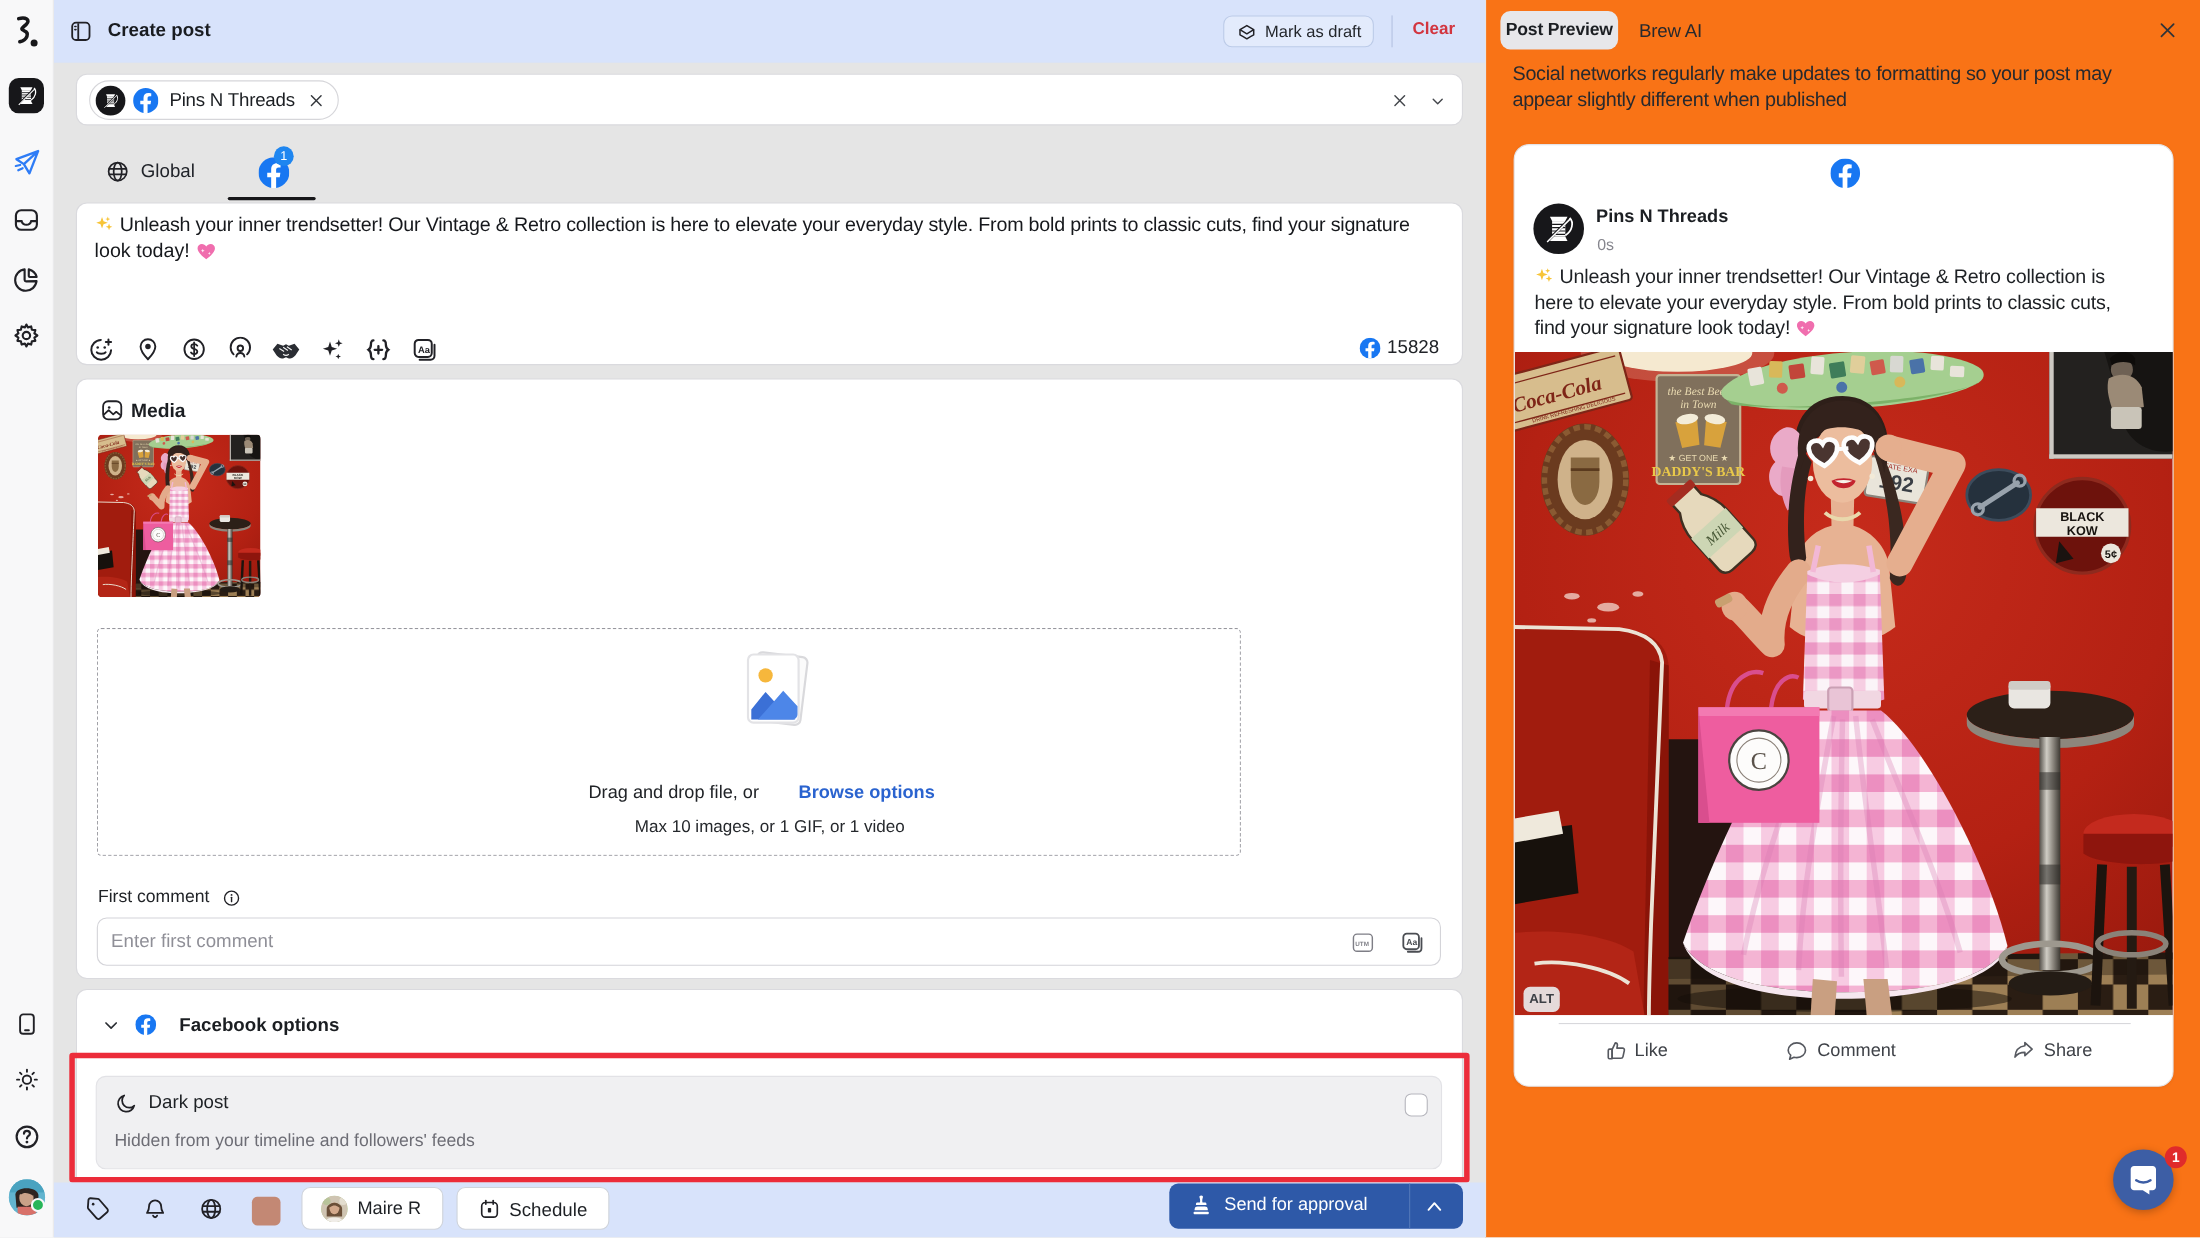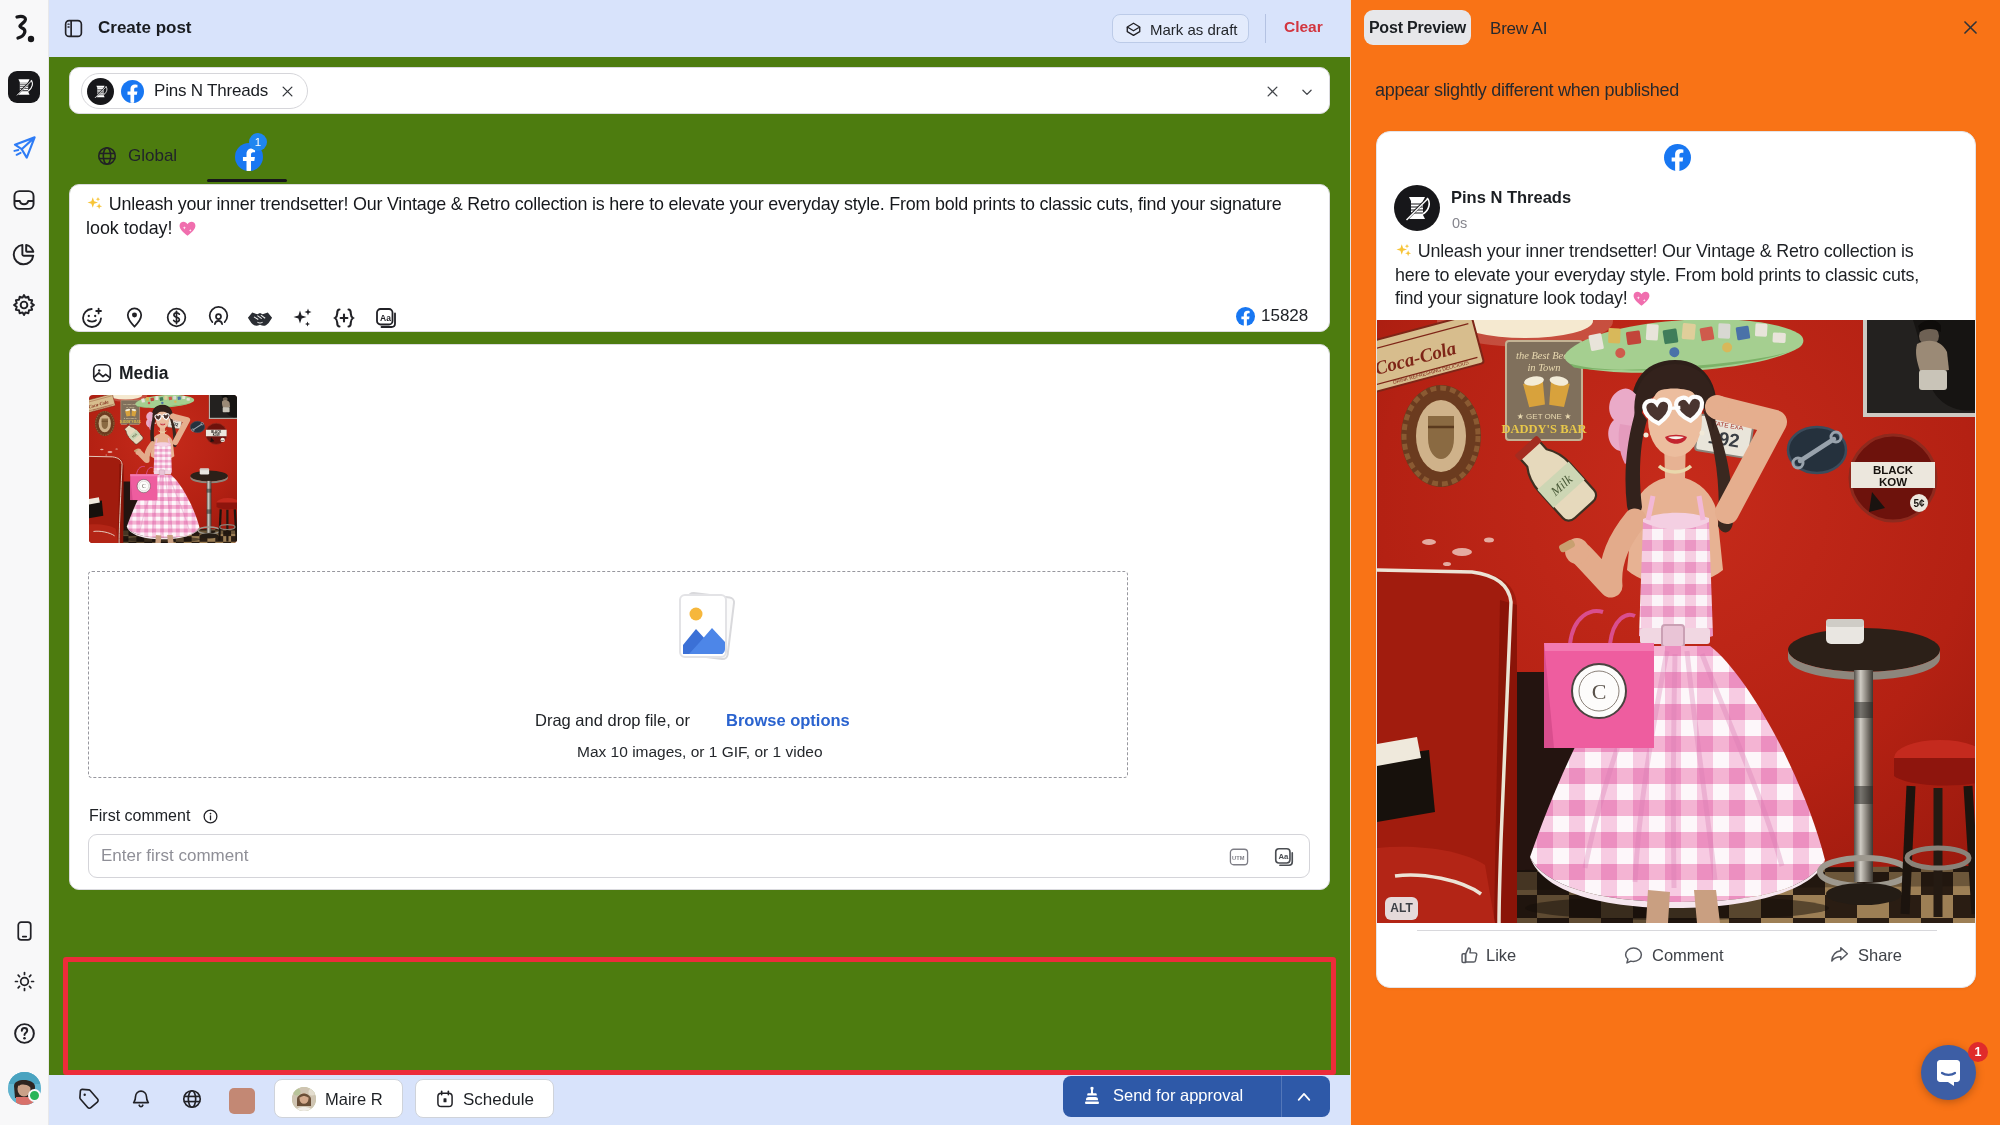--- a/index.html
+++ b/index.html
@@ -4,21 +4,21 @@
 <style>
 *{margin:0;padding:0;box-sizing:border-box;}
 html,body{width:2000px;height:1125px;overflow:hidden;}
 body{font-family:"Liberation Sans",sans-serif;color:#1c1c21;background:#fff;-webkit-font-smoothing:antialiased;}
 #app{position:relative;width:2000px;height:1125px;}
 .abs{position:absolute;}
 svg{display:block;}
 
 #sidebar{position:absolute;left:0;top:0;width:49px;height:1125px;background:#f8f8f9;border-right:1px solid #e8e8ea;}
 
-#main{position:absolute;left:49px;top:0;width:1301px;height:1125px;background:#4d7c0f;}
+#main{position:absolute;left:49px;top:0;width:1301px;height:1125px;background:#e5e5e5;}
 #header{position:absolute;left:0;top:0;width:1301px;height:57px;background:#d8e3fb;}
 #botbar{position:absolute;left:0;top:1075px;width:1301px;height:50px;background:#d8e3fb;padding-left:12px;}
 
 #rpanel{position:absolute;left:1350px;top:0;width:650px;height:1125px;background:#f97316;border-left:1px solid #e4e4e7;}
 .card{position:absolute;background:#fff;border:1px solid #dadade;border-radius:10px;}
 .ic{position:absolute;}
 .txt{position:absolute;white-space:nowrap;}
 </style>
 </head>
 <body>
@@ -424,20 +424,38 @@
           <text x="3.6" y="14.5" font-family="Liberation Sans" font-size="7" font-weight="bold" fill="#7e7e86">UTM</text>
         </svg>
         <svg class="ic" style="left:1184px;top:11px" width="22" height="22" viewBox="0 0 24 24">
           <rect x="3" y="3" width="15.5" height="15.5" rx="3.5" fill="none" stroke="#4b4e53" stroke-width="1.8"></rect>
           <path d="M21 7.5 L21 17.5 C21 19.5 19.5 21 17.5 21 L7.5 21" fill="none" stroke="#4b4e53" stroke-width="1.8" stroke-linecap="round"></path>
           <text x="6" y="14.5" font-family="Liberation Sans" font-size="8.5" font-weight="bold" fill="#4b4e53">Aa</text>
         </svg>
       </div>
     </div>
 
+    <div class="card" style="left:20px;top:899px;width:1261px;height:171px;border-radius:10px 10px 0 0;border-bottom:none">
+      <svg class="ic" style="left:23px;top:24px" width="16" height="16" viewBox="0 0 24 24">
+          <path d="M5 9 L12 16 L19 9" fill="none" stroke="#2a2d32" stroke-width="2.3" stroke-linecap="round" stroke-linejoin="round"></path>
+        </svg>
+      <svg class="ic" style="left:53px;top:22px" width="19" height="19" viewBox="0 0 36 36">
+          <circle cx="18" cy="18" r="18" fill="#1877f2"></circle>
+          <path d="M24.8 23.2 L25.6 18 L20.6 18 L20.6 14.6 C20.6 13.2 21.3 11.8 23.5 11.8 L25.8 11.8 L25.8 7.4 C25.8 7.4 23.7 7 21.7 7 C17.5 7 14.8 9.5 14.8 14.1 L14.8 18 L10.2 18 L10.2 23.2 L14.8 23.2 L14.8 35.8 C15.7 36 16.7 36 17.7 36 C18.7 36 19.7 36 20.6 35.8 L20.6 23.2 Z" fill="#fff"></path>
+        </svg>
+      <div class="txt" style="left:93px;top:22px;font-size:17px;font-weight:700;color:#1b1e22">Facebook options</div>
+      <div class="abs" style="left:17px;top:78px;width:1224px;height:85px;background:#f0f0f2;border:1px solid #e2e2e6;border-radius:9px;">
+        <svg class="ic" style="left:17px;top:14px" width="20" height="20" viewBox="0 0 24 24">
+          <path d="M20.5 14.5 A9 9 0 1 1 9.5 3.5 A7.5 7.5 0 0 0 20.5 14.5 Z" fill="none" stroke="#212126" stroke-width="1.9" stroke-linejoin="round"></path>
+        </svg>
+        <div class="txt" style="left:47px;top:13px;font-size:17px;color:#1d2024">Dark post</div>
+        <div class="txt" style="left:16px;top:50px;font-size:16px;color:#6d6d75">Hidden from your timeline and followers' feeds</div>
+        <div class="abs" style="left:1189px;top:15px;width:21px;height:21px;background:#fff;border:1.5px solid #b6b6bd;border-radius:6px;"></div>
+      </div>
+    </div>
 
     <div class="abs" style="left:14px;top:957px;width:1273px;height:118px;border:5px solid #ec2c3a;border-radius:3px;pointer-events:none"></div>
     <div id="botbar">
       <svg class="ic" style="left:29px;top:13px" width="22" height="22" viewBox="0 0 24 24">
         <path d="M12.6 2.6 A2 2 0 0 0 11.2 2 L4 2 A2 2 0 0 0 2 4 L2 11.2 A2 2 0 0 0 2.6 12.6 L11.3 21.3 A2.4 2.4 0 0 0 14.7 21.3 L21.3 14.7 A2.4 2.4 0 0 0 21.3 11.3 Z" fill="none" stroke="#212126" stroke-width="1.8" stroke-linejoin="round" transform="rotate(4 12 12)"></path>
         <circle cx="7.3" cy="7.3" r="1.3" fill="#212126"></circle>
       </svg>
       <svg class="ic" style="left:81px;top:12px" width="22" height="23" viewBox="0 0 24 24">
         <path d="M6 10 C6 6.7 8.7 4 12 4 C15.3 4 18 6.7 18 10 C18 14 19.5 15.5 20 16.5 L4 16.5 C4.5 15.5 6 14 6 10 Z" fill="none" stroke="#212126" stroke-width="1.8" stroke-linejoin="round"></path>
         <path d="M10 19.3 C10.4 20.3 11.1 20.8 12 20.8 C12.9 20.8 13.6 20.3 14 19.3" fill="none" stroke="#212126" stroke-width="1.8" stroke-linecap="round"></path>
@@ -571,20 +589,21 @@
       </svg>
       </div>
     <div class="abs" style="left:28px;top:1089px;width:13px;height:13px;border-radius:50%;background:#27b558;border:2px solid #f8f8f9"></div>
   </div>
   <div id="rpanel">
     <div class="abs" style="left:13px;top:10px;width:107px;height:35px;background:#e7e7ea;border-radius:9px;text-align:center;line-height:35px;font-size:16px;font-weight:600;color:#1b1e22;letter-spacing:-0.2px">Post Preview</div>
     <div class="txt" style="left:139px;top:19px;font-size:17px;color:#26292e;letter-spacing:-0.2px">Brew AI</div>
     <svg class="ic" style="left:610px;top:18px" width="19" height="19" viewBox="0 0 24 24">
         <path d="M5 5 L19 19 M19 5 L5 19" stroke="#303338" stroke-width="2" stroke-linecap="round"></path>
       </svg>
+    <div class="txt" style="left:24px;top:57px;font-size:18px;color:#27292e;letter-spacing:-0.3px">Social networks regularly make updates to formatting so your post may</div>
     <div class="txt" style="left:24px;top:80px;font-size:18px;color:#27292e;letter-spacing:-0.3px">appear slightly different when published</div>
     <div class="abs" style="left:25px;top:131px;width:600px;height:857px;background:#fff;border:1px solid #e4e4e8;border-radius:14px;box-shadow:0 1px 3px rgba(0,0,0,0.05);overflow:hidden">
       <svg class="ic" style="left:287px;top:12px" width="27" height="27" viewBox="0 0 36 36">
           <circle cx="18" cy="18" r="18" fill="#1877f2"></circle>
           <path d="M24.8 23.2 L25.6 18 L20.6 18 L20.6 14.6 C20.6 13.2 21.3 11.8 23.5 11.8 L25.8 11.8 L25.8 7.4 C25.8 7.4 23.7 7 21.7 7 C17.5 7 14.8 9.5 14.8 14.1 L14.8 18 L10.2 18 L10.2 23.2 L14.8 23.2 L14.8 35.8 C15.7 36 16.7 36 17.7 36 C18.7 36 19.7 36 20.6 35.8 L20.6 23.2 Z" fill="#fff"></path>
         </svg>
       <div class="abs" style="left:17px;top:53px;width:46px;height:46px;border-radius:50%;background:#17171a;overflow:hidden">
         <svg width="46" height="46" viewBox="0 0 46 46">
             <g transform="translate(23,23)">
           <path d="M-8 -11 L8 -11 L6 -7 L-6 -7 Z" fill="#fff"></path>

